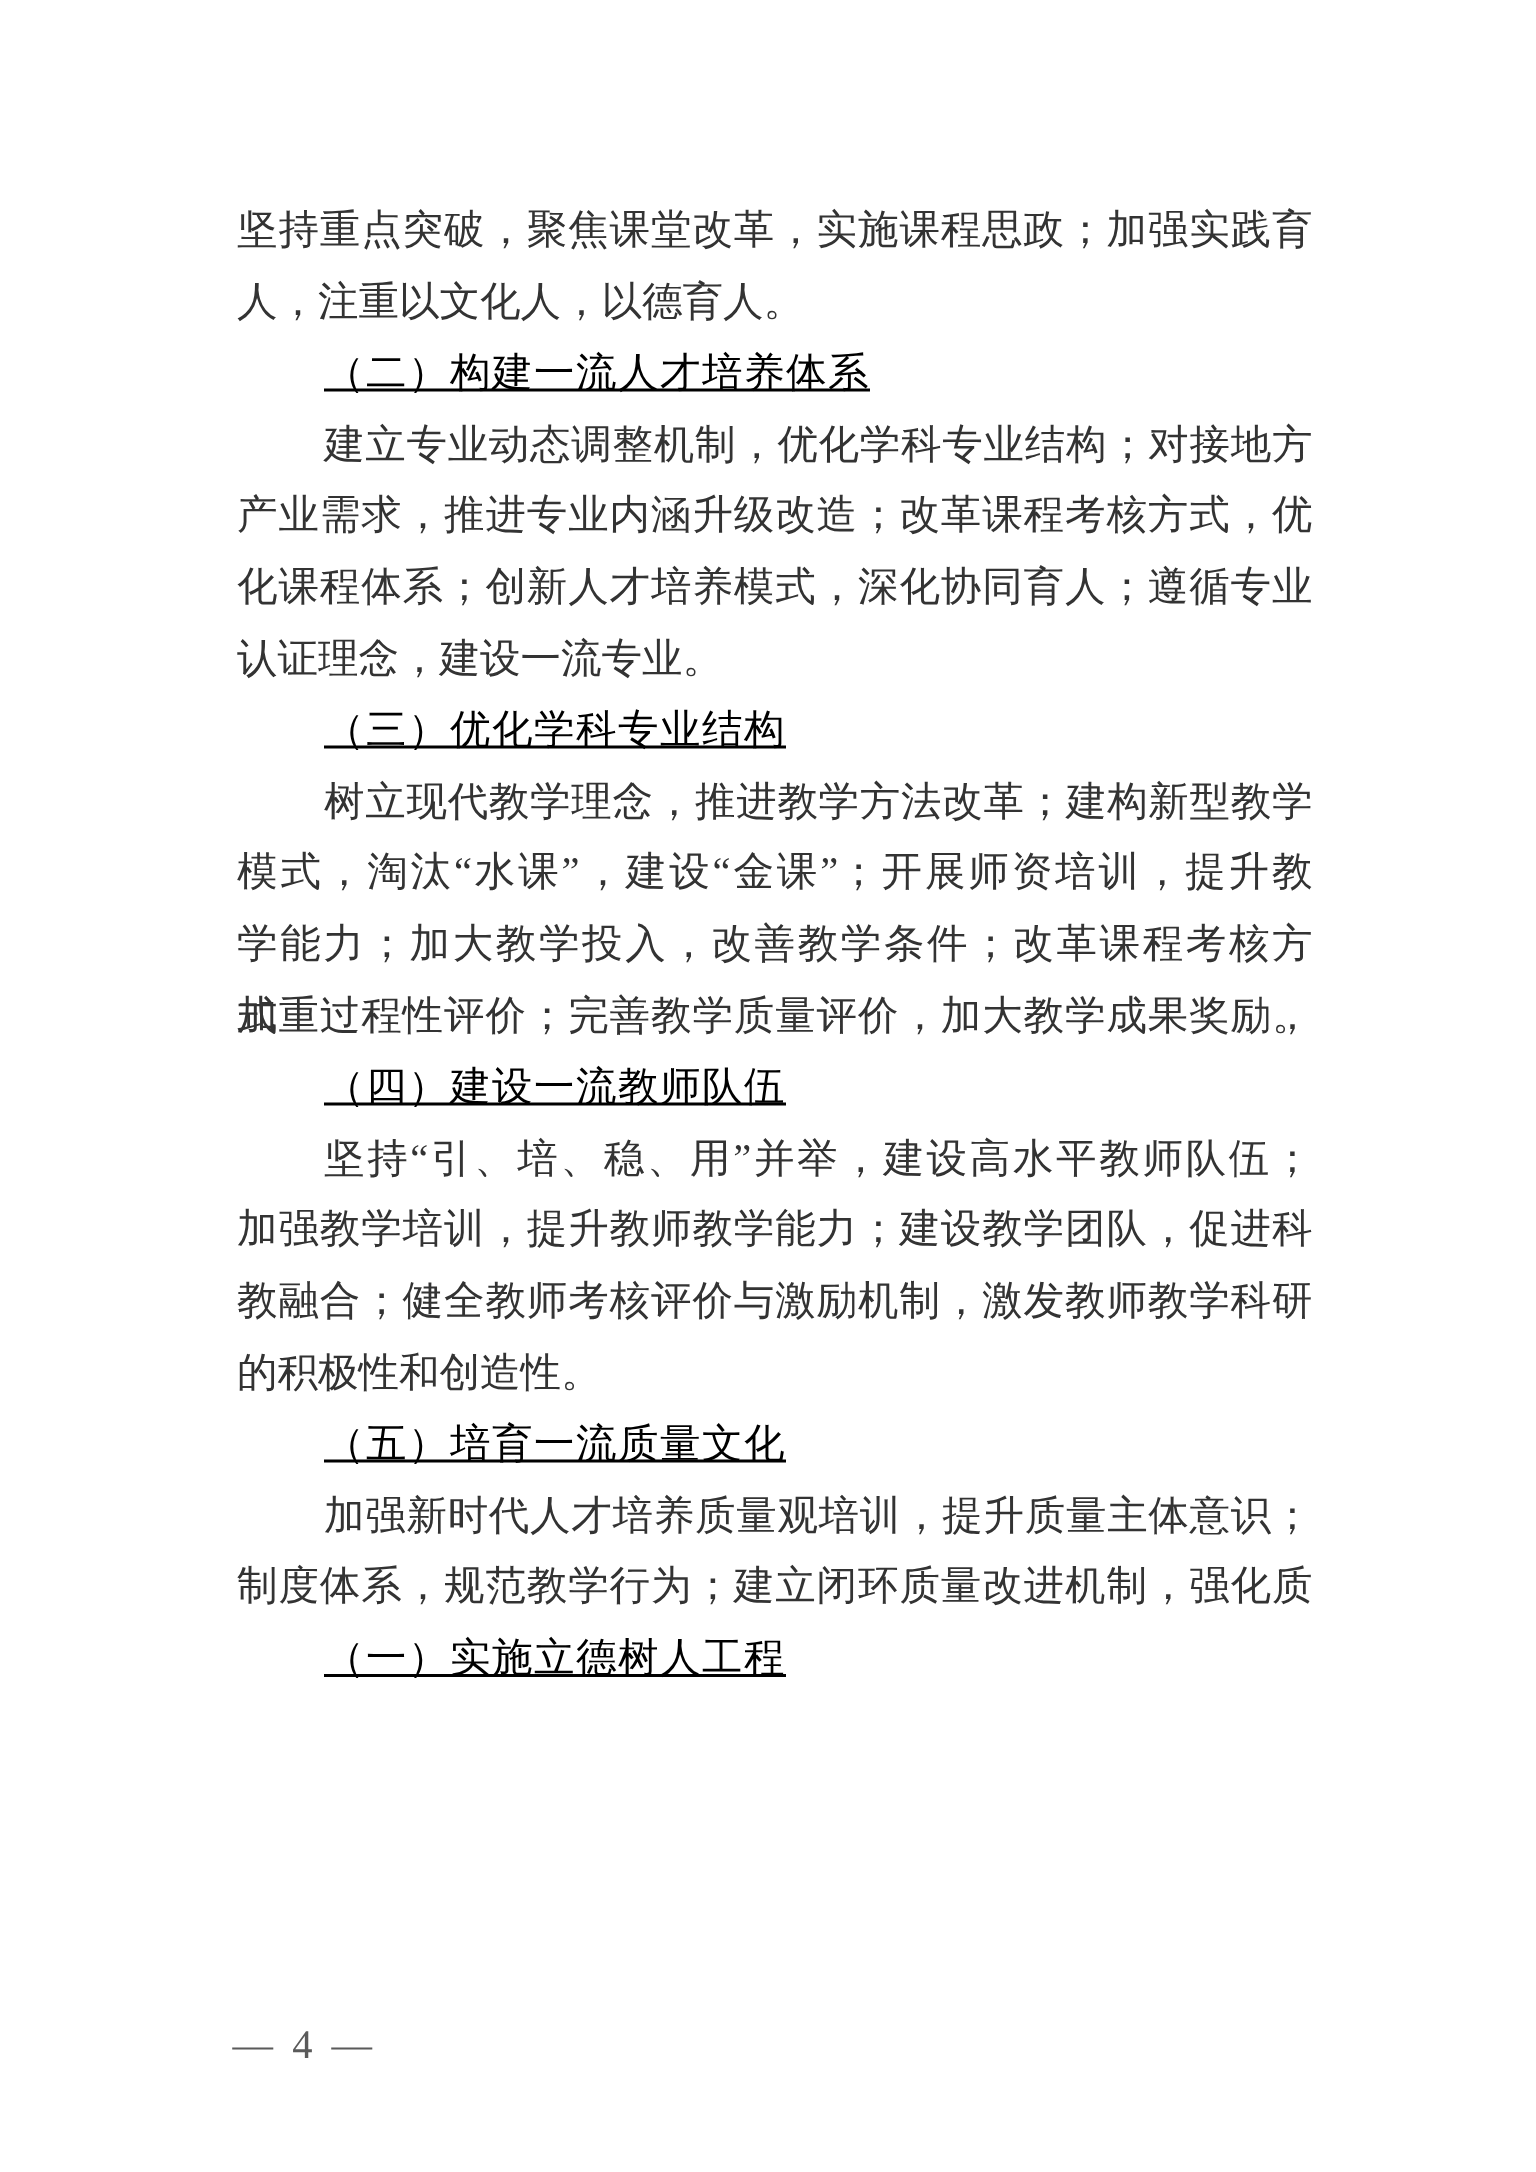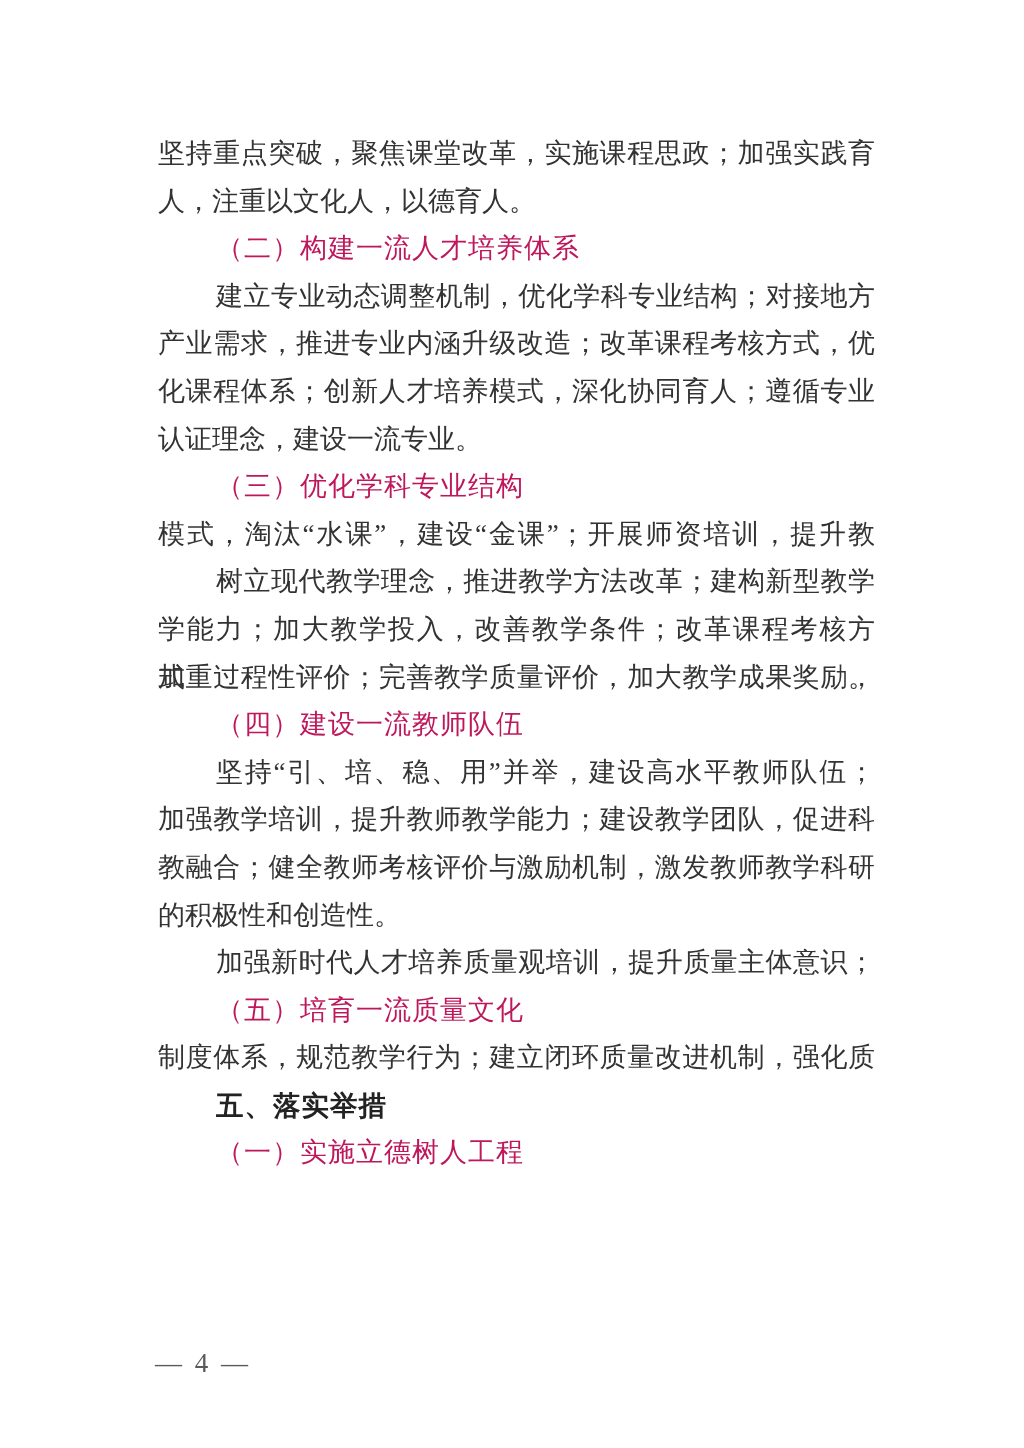--- a/index.html
+++ b/index.html
@@ -28,21 +28,22 @@
   .justify {
     text-align: justify;
     text-align-last: justify;
   }
   .indent {
     padding-left: 58px;
   }
   
   .hk {
     letter-spacing: 1px;
-    color: #be185d;
+    color: #000000;
+    text-decoration: underline;
   }
   
   .hb {
     font-weight: 700;
     font-family: "Liberation Sans", "DejaVu Sans", sans-serif;
     font-size: 27.5px;
     color: #222222;
     letter-spacing: 1px;
   }
   .footer {
@@ -62,29 +63,28 @@
 <div class="page">
   <div class="content">
     <div class="line justify">坚持重点突破，聚焦课堂改革，实施课程思政；加强实践育</div>
     <div class="line">人，注重以文化人，以德育人。</div>
     <div class="line hk indent">（二）构建一流人才培养体系</div>
     <div class="line justify indent">建立专业动态调整机制，优化学科专业结构；对接地方</div>
     <div class="line justify">产业需求，推进专业内涵升级改造；改革课程考核方式，优</div>
     <div class="line justify">化课程体系；创新人才培养模式，深化协同育人；遵循专业</div>
     <div class="line">认证理念，建设一流专业。</div>
     <div class="line hk indent">（三）优化学科专业结构</div>
+    <div class="line justify indent">树立现代教学理念，推进教学方法改革；建构新型教学</div>
     <div class="line justify">模式，淘汰“水课”，建设“金课”；开展师资培训，提升教</div>
-    <div class="line justify indent">树立现代教学理念，推进教学方法改革；建构新型教学</div>
     <div class="line justify">学能力；加大教学投入，改善教学条件；改革课程考核方式，</div>
     <div class="line justify">加重过程性评价；完善教学质量评价，加大教学成果奖励。</div>
     <div class="line hk indent">（四）建设一流教师队伍</div>
     <div class="line justify indent">坚持“引、培、稳、用”并举，建设高水平教师队伍；</div>
     <div class="line justify">加强教学培训，提升教师教学能力；建设教学团队，促进科</div>
     <div class="line justify">教融合；健全教师考核评价与激励机制，激发教师教学科研</div>
     <div class="line">的积极性和创造性。</div>
+    <div class="line hk indent">（五）培育一流质量文化</div>
     <div class="line justify indent">加强新时代人才培养质量观培训，提升质量主体意识；</div>
-    <div class="line hk indent">（五）培育一流质量文化</div>
     <div class="line justify">制度体系，规范教学行为；建立闭环质量改进机制，强化质</div>
-    <div class="line hb indent">五、落实举措</div>
     <div class="line hk indent">（一）实施立德树人工程</div>
   </div>
   <div class="footer">— 4 —</div>
 </div>
 
 </body></html>

